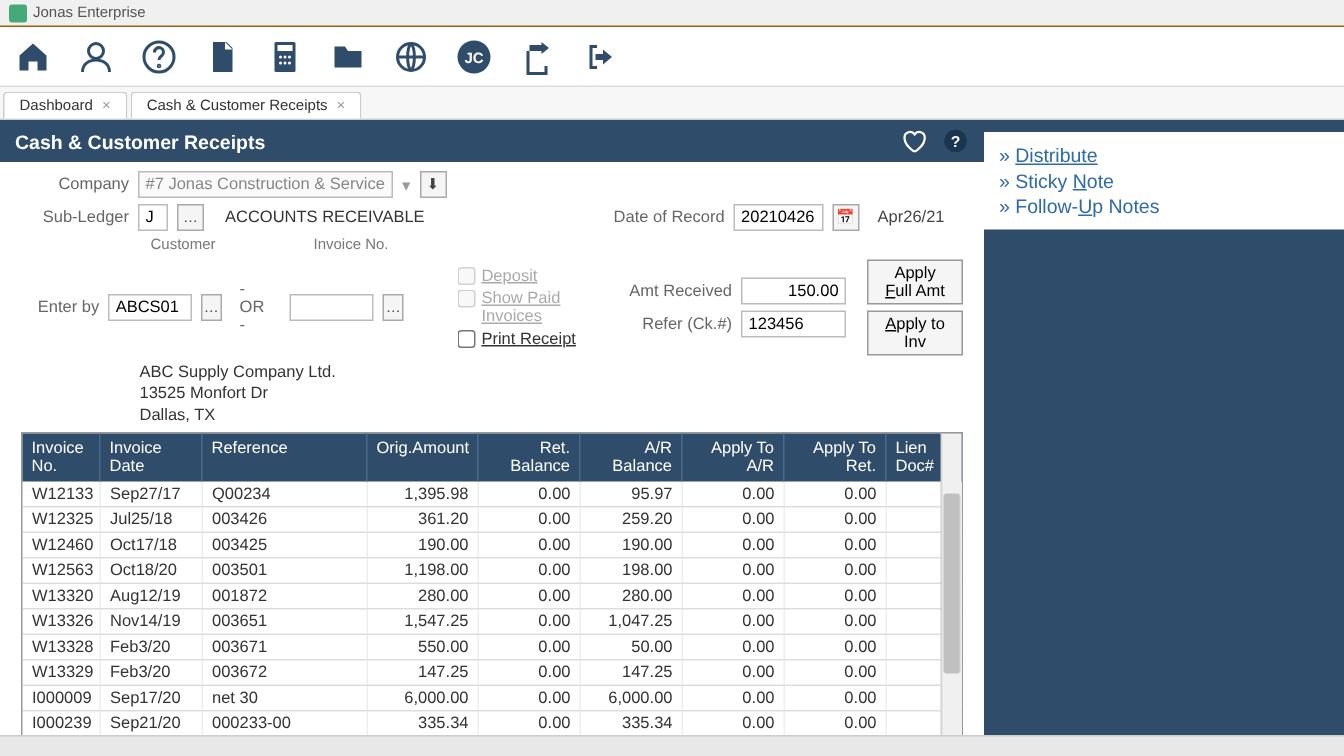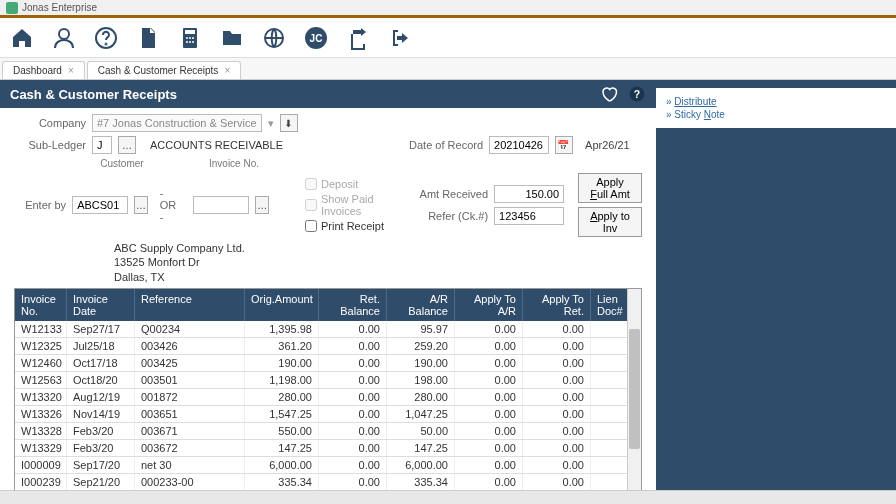--- a/index.html
+++ b/index.html
@@ -1,50 +1,50 @@
 <!DOCTYPE html>
 <html><head>
 <meta charset="utf-8">
 <style>
 * { box-sizing: border-box; margin: 0; padding: 0; font-family: Arial, sans-serif; }
 body { background: #fff; font-size: 11px; color: #333; width: 896px; height: 504px; overflow: hidden; position: relative; }
-.titlebar { background: #f0f0f0; height: 18px; padding: 2px 6px; font-size: 10px; color: #555; border-bottom: 3px solid #a16207; display: flex; align-items: center; }
+.titlebar { background: #f0f0f0; height: 18px; padding: 2px 6px; font-size: 10px; color: #555; border-bottom: 1px solid #a16207; display: flex; align-items: center; }
 .titlebar .icon { width: 12px; height: 12px; margin-right: 4px; background: #4a7; border-radius: 2px; }
 .toolbar { background: #fff; height: 40px; padding: 4px 8px; display: flex; gap: 14px; align-items: center; border-bottom: 1px solid #ddd; }
 .toolbar .tbtn { width: 28px; height: 28px; display: flex; align-items: center; justify-content: center; color: #2a4a6a; cursor: pointer; }
 .toolbar .tbtn svg { width: 24px; height: 24px; }
 .tabs { background: #f7f7f7; height: 22px; display: flex; align-items: flex-end; padding: 0 2px; border-bottom: 1px solid #ccc; }
 .tab { background: #fff; border: 1px solid #ccc; border-bottom: none; padding: 3px 10px; font-size: 10px; margin-right: 2px; border-radius: 3px 3px 0 0; display: flex; align-items: center; gap: 6px; }
 .tab .x { color: #999; font-size: 10px; cursor: pointer; }
 .main { display: flex; height: calc(100% - 80px); }
 .content { flex: 1; background: #fff; position: relative; }
 .panel-hdr { background: #2f4d6b; color: #fff; padding: 5px 10px; font-size: 13px; font-weight: bold; display: flex; justify-content: space-between; align-items: center; }
 .panel-hdr .icons { display: flex; gap: 10px; }
 .panel-hdr .hicon { width: 18px; height: 18px; display: flex; align-items: center; justify-content: center; cursor: pointer; }
 .form-area { padding: 6px 14px 4px 14px; font-size: 11px; color: #444; }
 .frow { display: flex; align-items: center; margin-bottom: 4px; gap: 6px; }
 .lbl { text-align: right; color: #666; }
 .lbl-80 { width: 72px; }
 input[type=text] { border: 1px solid #bbb; padding: 2px 4px; font-size: 11px; height: 18px; }
 .dropdown { border: 1px solid #bbb; padding: 2px 4px; font-size: 11px; height: 18px; background: #fafafa; color: #888; width: 170px; }
 .small-btn { border: 1px solid #aaa; background: #f5f5f5; width: 18px; height: 18px; display: flex; align-items: center; justify-content: center; cursor: pointer; font-size: 10px; }
 .btn { border: 1px solid #999; background: #f5f5f5; padding: 2px 8px; font-size: 11px; cursor: pointer; }
-.chk { display: flex; align-items: center; gap: 4px; color: #aaa; }
+.chk { display: flex; align-items: flex-start; gap: 4px; color: #aaa; text-decoration: underline; }
 .chk input { width: 12px; height: 12px; }
-.addr { margin-left: 100px; font-size: 11px; color: #333; line-height: 1.3; }
+.addr { margin-left: 79px; font-size: 11px; color: #333; line-height: 1.3; }
 .grid { margin: 0 14px; border: 1px solid #999; }
 .grid-head { background: #2f4d6b; color: #fff; display: flex; font-size: 11px; }
 .grid-head .gh { padding: 4px 6px; border-right: 1px solid #4a6a8a; }
 .grid-body { max-height: 180px; overflow-y: auto; position: relative; }
 .grow { display: flex; border-bottom: 1px solid #ddd; font-size: 11px; }
 .grow .gc { padding: 2px 6px; border-right: 1px solid #eee; overflow: hidden; white-space: nowrap; }
 .c1{width:52px}.c2{width:68px}.c3{width:110px}.c4{width:74px;text-align:right}.c5{width:68px;text-align:right}.c6{width:68px;text-align:right}.c7{width:68px;text-align:right}.c8{width:68px;text-align:right}.c9{width:50px}
 .totals { padding: 8px 14px; display: flex; justify-content: flex-end; gap: 8px; align-items: center; font-size: 11px; }
 .side { width: 240px; background: #2f4d6b; color: #fff; padding: 8px 0; }
-.side-inner { background: #fff; color: #2f6aa8; margin: 0; padding: 6px 10px; font-size: 10px; }
+.side-inner { background: #fff; color: #2f6aa8; margin: 0; padding: 6px 10px; font-size: 13px; }
 .side-inner div { margin: 2px 0; cursor: pointer; }
 .statusbar { position: absolute; left: 0; right: 0; bottom: 0; height: 14px; background: #e8e8e8; border-top: 1px solid #ccc; }
 .scroll-track { position: absolute; right: 0; top: 0; bottom: 0; width: 14px; background: #f0f0f0; border-left: 1px solid #ccc; }
 .scroll-thumb { position: absolute; left: 1px; right: 1px; top: 40px; height: 120px; background: #c0c0c0; border-radius: 2px; }
 .underline { text-decoration: underline; }
 </style>
 </head>
 <body>
 
 <div class="titlebar">
@@ -363,17 +363,18 @@
     <div class="totals">
       
     </div>
 
   </div>
 
   <div class="side">
     <div class="side-inner">
       <div>» <span class="underline">Distribute</span></div>
       <div>» <span>Sticky <span class="underline">N</span>ote</span></div>
+      <div>» <span>Follow-<span class="underline">U</span>p Notes</span></div>
     </div>
   </div>
 </div>
 
 <div class="statusbar"></div>
 
 </body></html>

